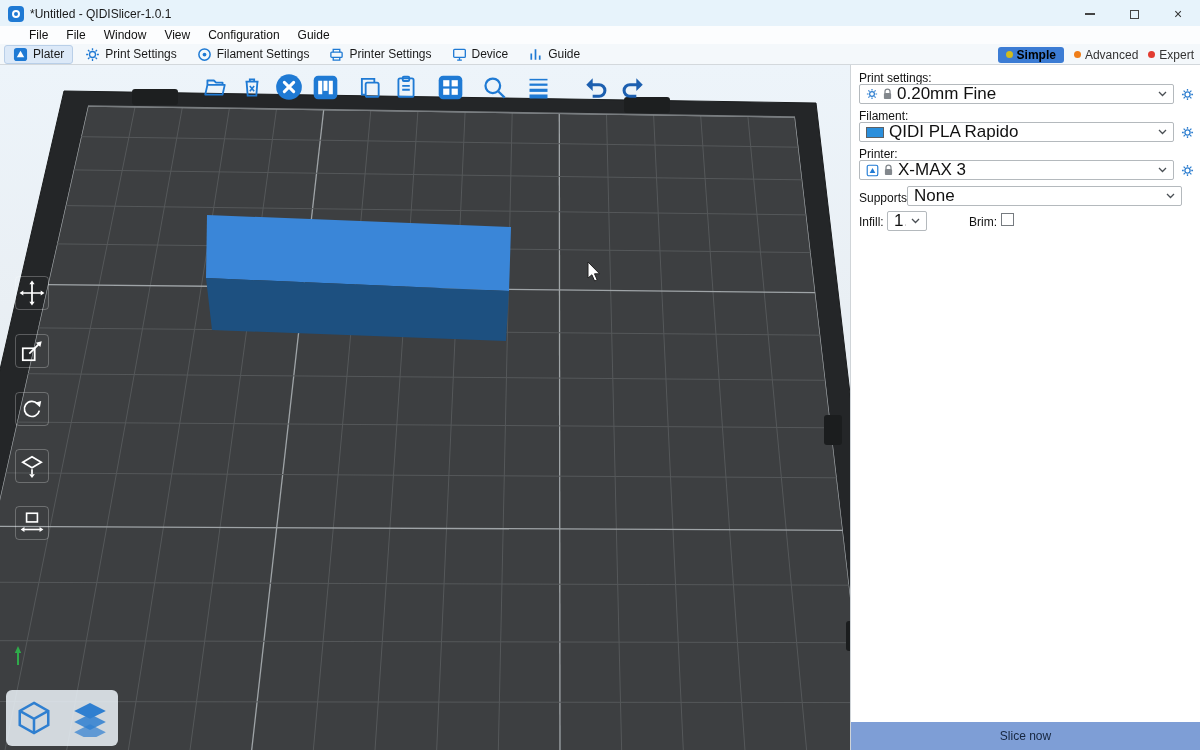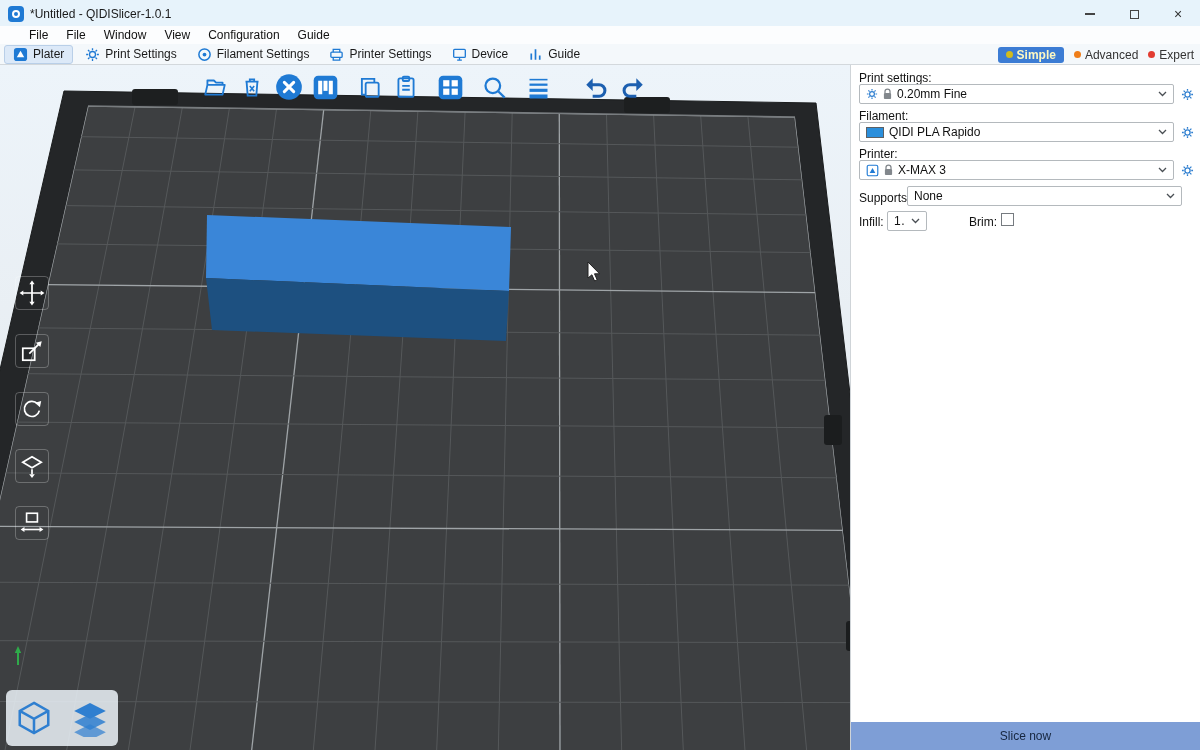--- a/index.html
+++ b/index.html
@@ -20,36 +20,36 @@
   .menubar { position:absolute; top:26px; left:0; right:0; height:18px; background:#fcfdfe; display:flex; align-items:center; padding-left:20px; }
   .menu-item { padding:0 9px; font-size:12px; color:#111; }
 
   
   .tabbar { position:absolute; top:44px; left:0; right:0; height:21px; background:#f4f8fb; border-bottom:1px solid #d3d8dc; display:flex; align-items:center; padding-left:4px; }
   .tab { display:flex; align-items:center; gap:5px; padding:1px 8px; margin-right:4px; border-radius:3px; color:#1a1a1a;justify-content:center; }
   .tab.selected { background:#dce9f8; border:1px solid #b9cfe8; }
   .modes { position:absolute; right:6px; top:1px; display:flex; align-items:center; gap:10px; height:19px; }
   .mode { display:flex; align-items:center; gap:4px; color:#333; }
   .mode .dot { width:7px; height:7px; border-radius:50%; display:block; }
-  .mode.selected { background:#3c7cd4; color:#fef9c3; font-weight:bold; padding:1px 8px; border-radius:3px; }
+  .mode.selected { background:#3c7cd4; color:#000000; font-weight:bold; padding:1px 8px; border-radius:3px; }
 
   
   .viewport { position:absolute; top:65px; left:0; width:850px; height:685px; background:linear-gradient(#edf4fa,#e2e6e9); overflow:hidden; }
   .viewport svg.scene { position:absolute; top:0; left:0; }
 
   .top-toolbar .tbtn { position:absolute; top:7px; width:30px; height:30px; display:flex; align-items:center; justify-content:center; border-radius:4px; }
   .left-toolbar .sbtn { position:absolute; left:15px; width:34px; height:34px; display:flex; align-items:center; justify-content:center; border-radius:4px; border:1px solid rgba(255,255,255,0.25); }
   .view-toolbar { position:absolute; left:6px; top:625px; width:112px; height:56px; background:rgba(236,243,249,0.85); border-radius:6px; display:flex; align-items:center; justify-content:space-around; }
   .vbtn { width:44px; height:44px; display:flex; align-items:center; justify-content:center; border-radius:4px; }
 
   
   .panel { position:absolute; top:65px; left:850px; width:350px; height:685px; background:#fff; border-left:1px solid #cfd4d8; }
   .plabel { position:absolute; left:8px; font-size:12px; color:#111; }
   .combo { position:absolute; height:20px; background:#fff; border:1px solid #b4b9bd; border-radius:2px; display:flex; align-items:center; gap:5px; padding:0 6px; }
-  .combo-text { font-size:12px; color:#111; white-space:nowrap; overflow:hidden; text-overflow:ellipsis; flex:1; }
+  .combo-text { font-size:17px; color:#111; white-space:nowrap; overflow:hidden; text-overflow:ellipsis; flex:1; }
   .chev { margin-left:auto; flex:none; }
   .gear-btn { position:absolute; right:5px; width:15px; height:15px; display:flex; align-items:center; justify-content:center; }
   .swatch { width:18px; height:11px; border:1px solid #5b6065; flex:none; }
   .brim-box { position:absolute; width:13px; height:13px; border:1px solid #767b80; background:#fff; }
   .slice-btn { position:absolute; left:0; right:0; bottom:0; height:28px; background:#7e9ed6; color:#16263f; font-weight:normal; text-align:center; line-height:28px; font-size:12px; }
 </style>
 </head>
 <body>
 
 <div class="screen">

